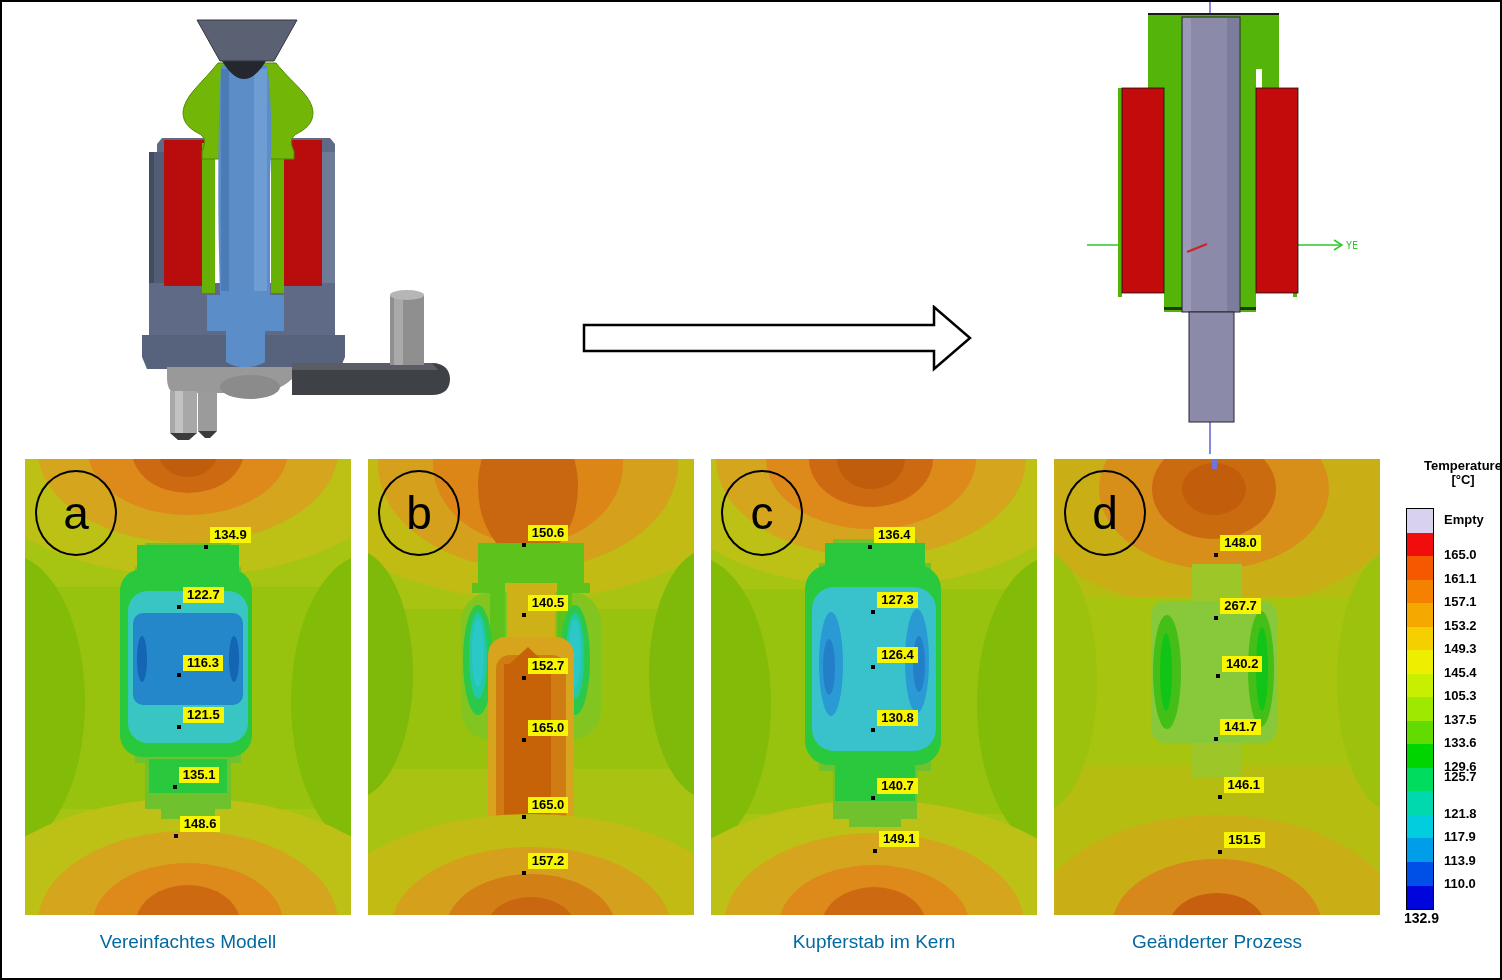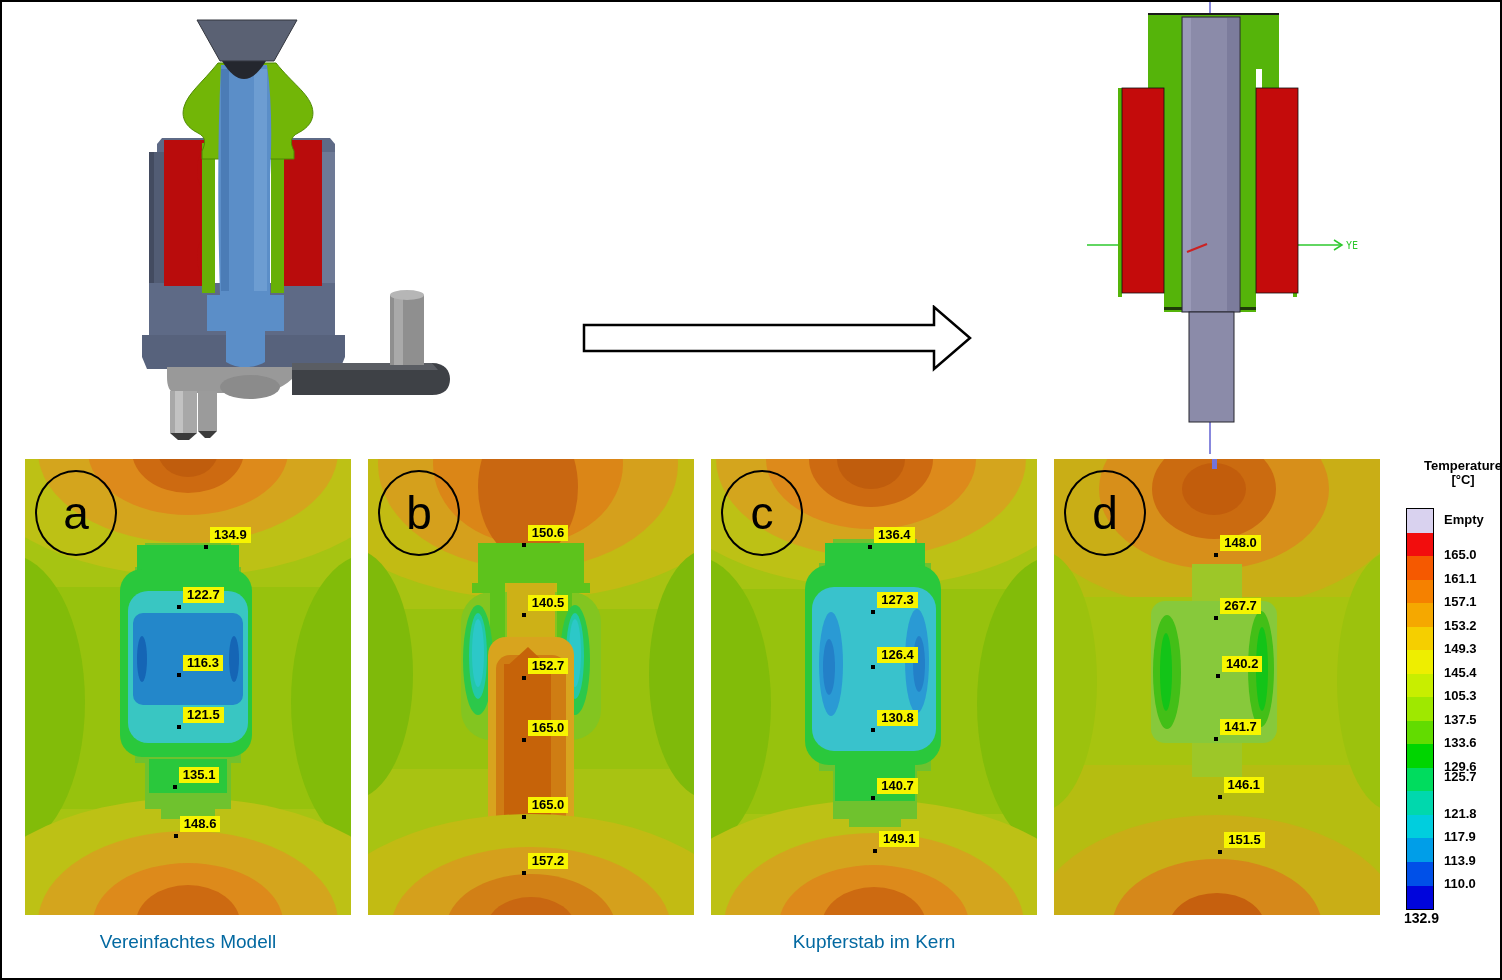--- a/index.html
+++ b/index.html
@@ -318,20 +318,21 @@
         <div class="temp-chip" style="left: 51%; top: 30.5%;">267.7</div>
         <div class="temp-chip" style="left: 51.5%; top: 43.2%;">140.2</div>
         <div class="temp-chip" style="left: 51%; top: 57%;">141.7</div>
         <div class="temp-chip" style="left: 52%; top: 69.7%;">146.1</div>
         <div class="temp-chip" style="left: 52.2%; top: 81.8%;">151.5</div>
       </div>
   </div>
 
   <div class="caption" style="left:23px;">Vereinfachtes Modell</div>
   <div class="caption" style="left:709px;">Kupferstab im Kern</div>
+  <div class="caption" style="left:1052px;">Geänderter Prozess</div>
 
   <div class="abs legend-title">
     <div>Temperature</div>
     <div>[°C]</div>
   </div>
   <div class="abs legend-max">165</div>
   <div class="abs colorbar">
       <div class="cb-band" style="background: rgb(217, 210, 239);"></div>
       <div class="cb-band" style="background: rgb(242, 13, 13);"></div>
       <div class="cb-band" style="background: rgb(245, 89, 0);"></div>

